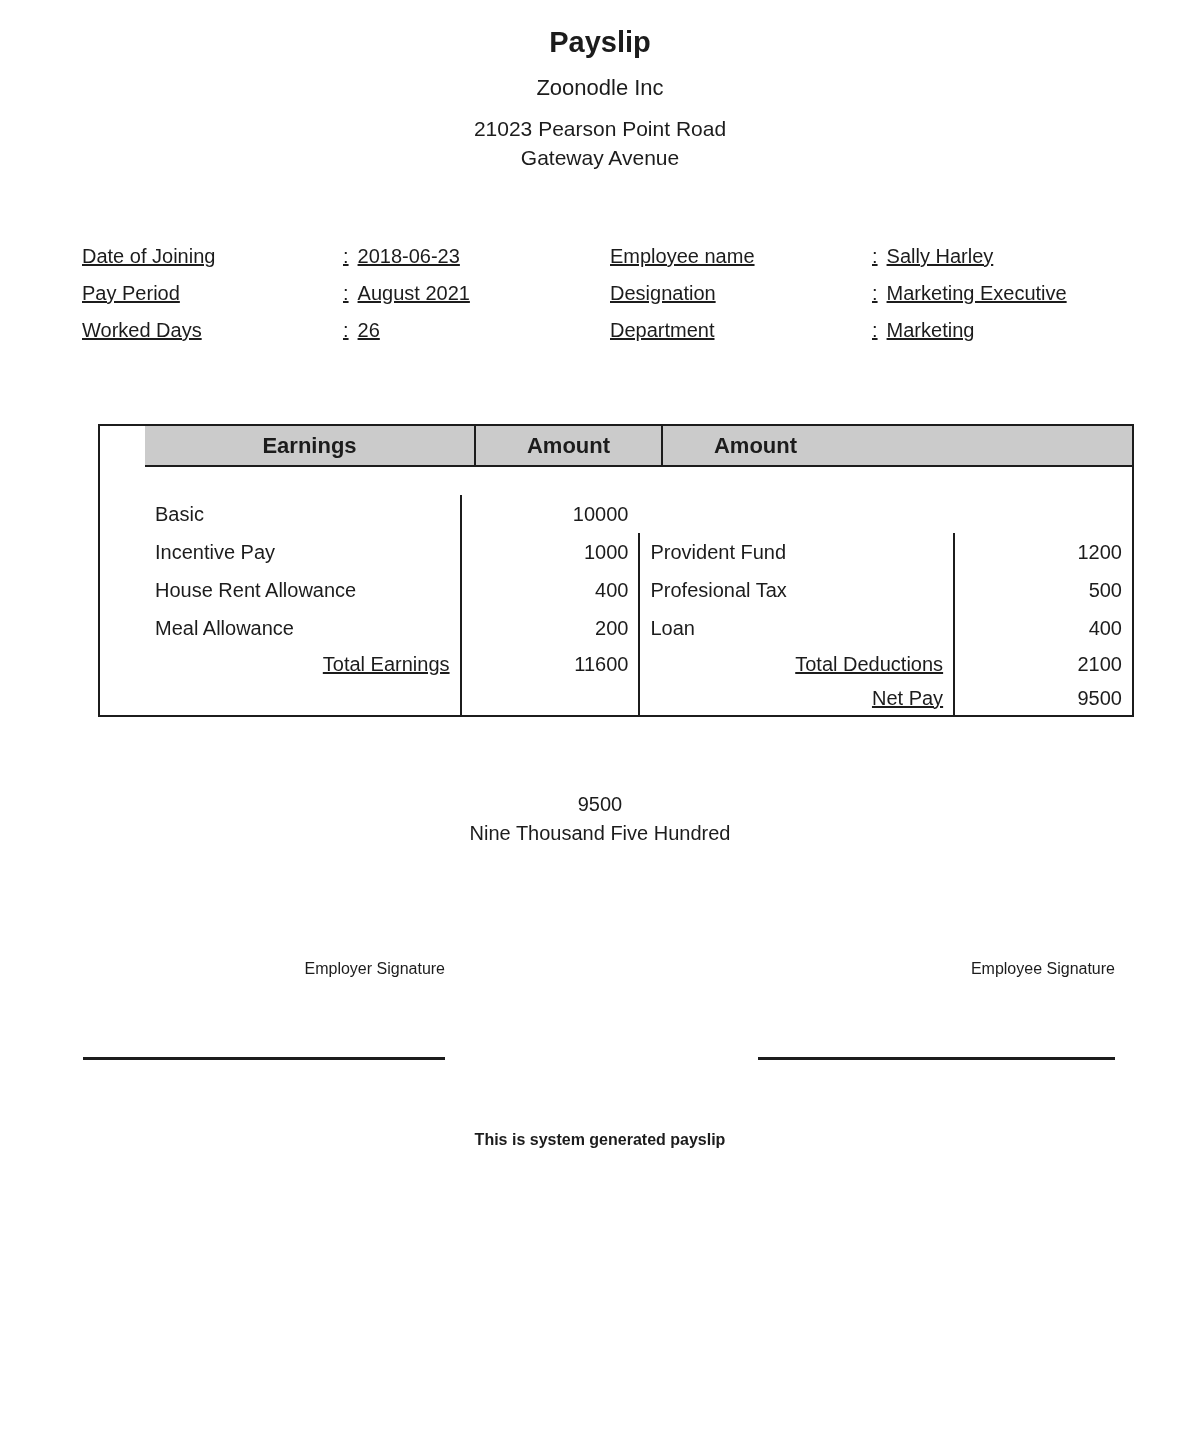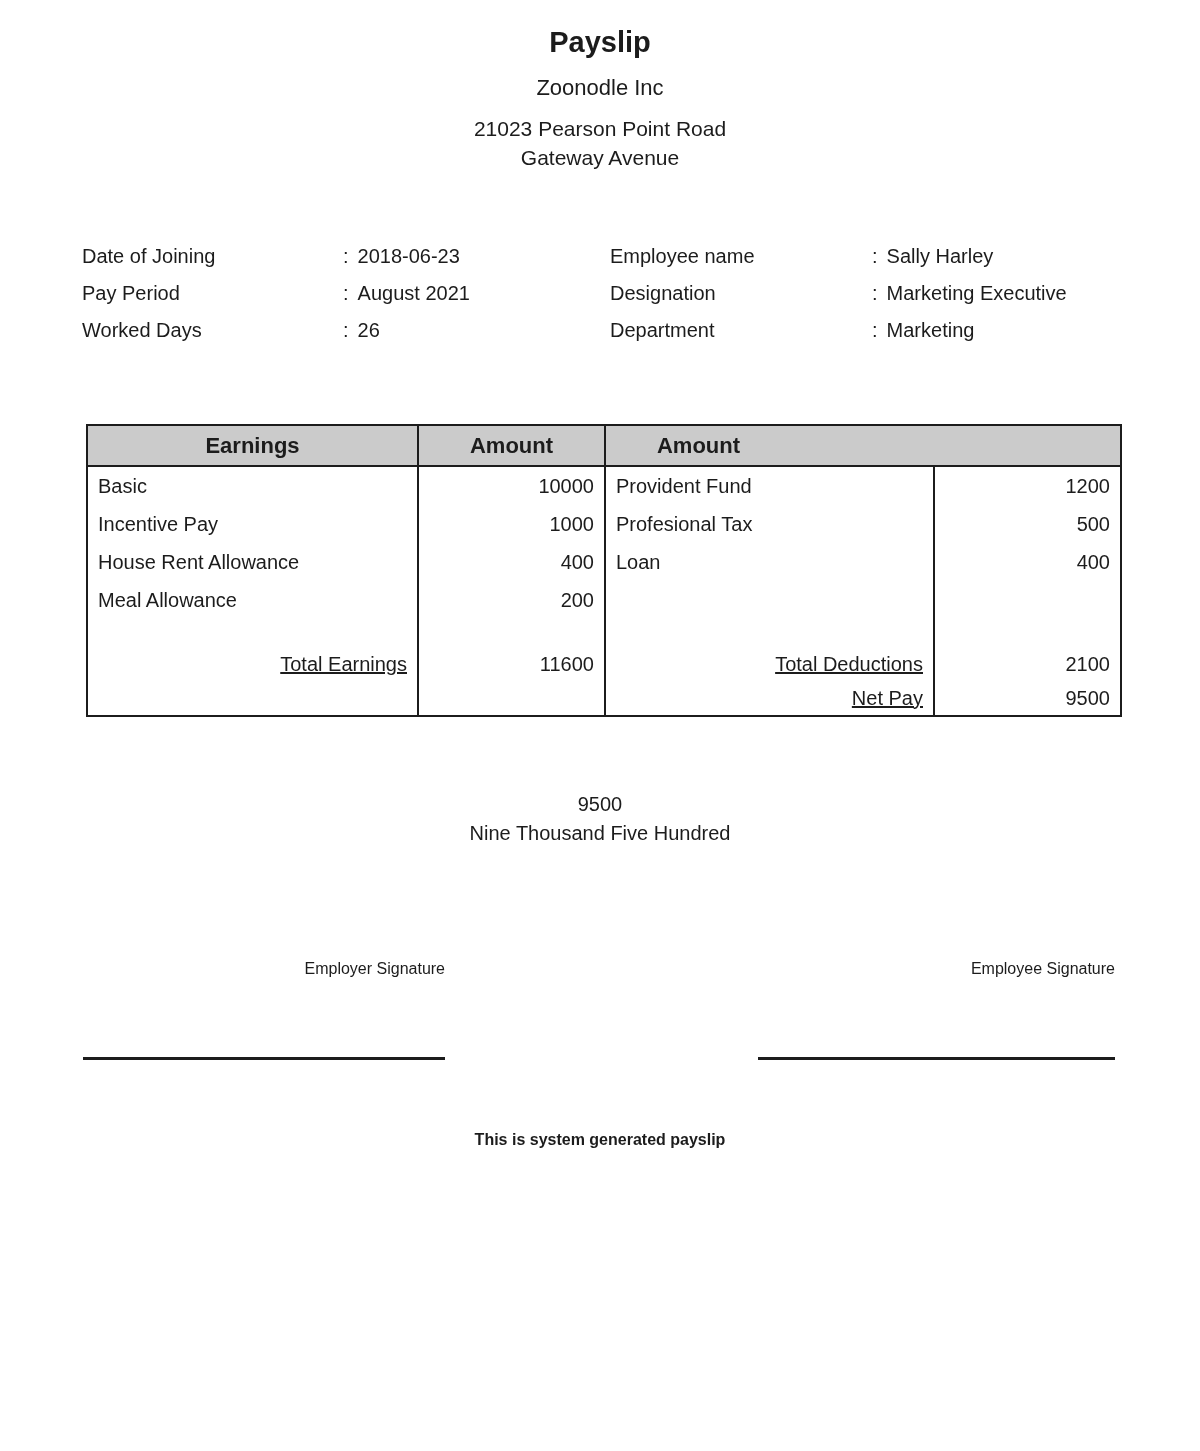--- a/index.html
+++ b/index.html
@@ -23,35 +23,35 @@
     position: absolute; top: 75px; left: 0; width: 100%;
     text-align: center; font-size: 22px;
   }
   .address {
     position: absolute; top: 114px; left: 0; width: 100%;
     text-align: center; font-size: 21px; line-height: 29px;
   }
   
   .info-left  { position: absolute; top: 238px; left: 82px;  width: 520px; }
   .info-right { position: absolute; top: 238px; left: 610px; width: 510px; }
-  .info-row { display: flex; line-height: 37px; font-size: 20px; }
+  .info-row { display: flex; line-height: 37px; font-size: 20px; text-decoration: underline; }
   .info-left  .info-label { width: 261px; }
   .info-right .info-label { width: 262px; }
   .info-sep { margin-right: 9px; }
   
   .ptable {
-    position: absolute; top: 424px; left: 86px; width: 1036px;
-    border: 2px solid #1c1c1c; font-size: 20px;
+    position: absolute; top: 424px; left: 98px; width: 1036px;
+    border: 2px solid #1c1c1c; font-size: 20px; padding-left: 45px;
   }
   .thead { display: flex; height: 41px; background: #cbcbcb; border-bottom: 2px solid #1c1c1c; }
   .hcell {
     display: flex; align-items: center; justify-content: center;
     font-weight: bold; font-size: 22px;
   }
-  .tbody { display: flex; height: 248px; }
+  .tbody { display: flex; height: 248px; align-items: flex-end; }
   .c1 { width: 329px; }
   .c2 { width: 187px; border-left: 2px solid #1c1c1c; }
   .c3 { width: 329px; border-left: 2px solid #1c1c1c; }
   .c4 { width: 187px; border-left: 2px solid #1c1c1c; }
   .bcol { display: flex; flex-direction: column; }
   .brow { line-height: 38px; padding: 0 10px; white-space: nowrap; overflow: hidden; }
   .amt  { text-align: right; }
   .lbl  { text-align: left; }
   .bbottom { margin-top: auto; }
   .trow { line-height: 34px; padding: 0 10px; white-space: nowrap; }

